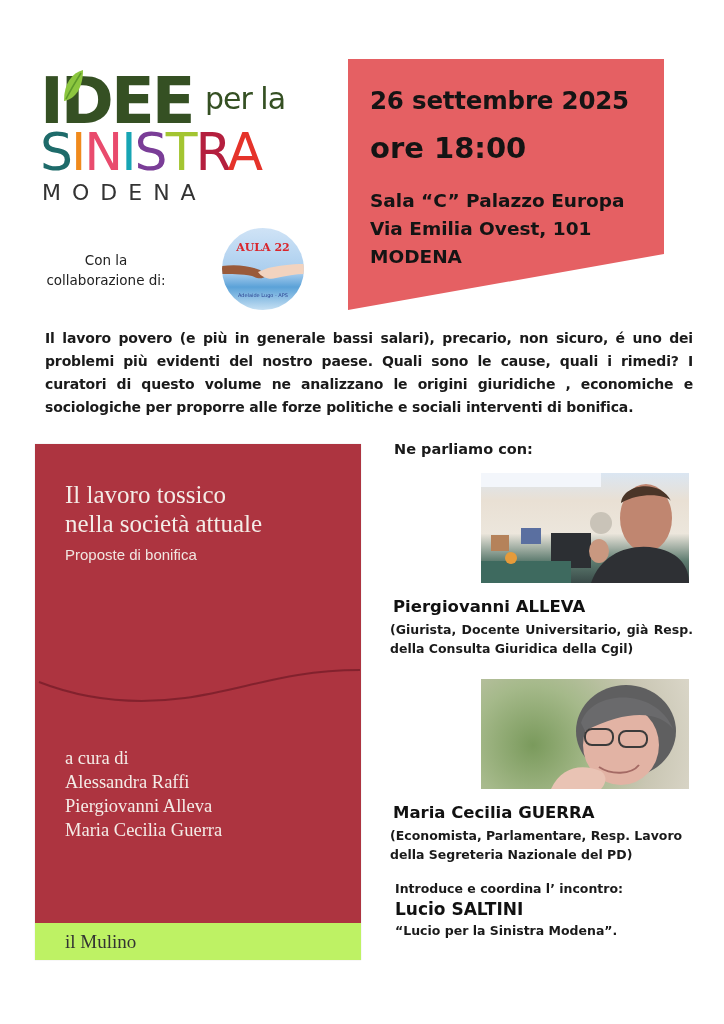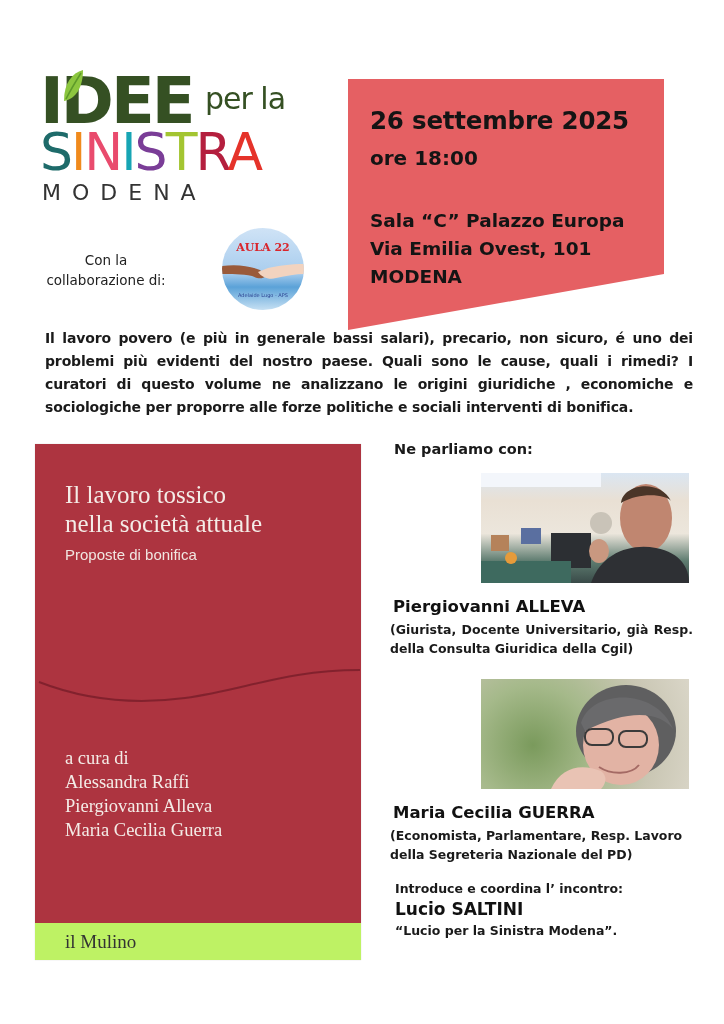--- a/index.html
+++ b/index.html
@@ -15,25 +15,25 @@
   .logo-modena { position: absolute; left: 2px; top: 124px; font-size: 22px; line-height: 24px; color: #333; letter-spacing: 11px; font-weight: normal; }
 
   
   .collab { position: absolute; left: 40px; top: 250px; width: 132px; text-align: center; font-size: 13.5px; line-height: 20px; color: #222; }
   .aula-badge { position: absolute; left: 222px; top: 228px; width: 82px; height: 82px; border-radius: 50%; background: linear-gradient(#cfe3f6 0%, #a9cdee 55%, #5ba2d8 72%, #c6e0f3 100%); overflow: hidden; }
   .aula-title { position: absolute; top: 13px; left: 0; width: 100%; text-align: center; font-family: "DejaVu Serif", serif; font-weight: bold; font-size: 11px; color: #d9262c; }
   .aula-hands { position: absolute; left: 0; top: 28px; width: 82px; height: 30px; }
   .aula-sub { position: absolute; top: 64px; left: 0; width: 100%; text-align: center; font-size: 5px; color: #2a3f8f; }
 
   
-  .datebox { position: absolute; left: 348px; top: 59px; width: 316px; height: 251px; margin-top: 20px; }
+  .datebox { position: absolute; left: 348px; top: 59px; width: 316px; height: 251px; }
   .datebox svg { position: absolute; left: 0; top: 0; }
   .date-line { position: absolute; left: 22px; font-weight: bold; color: #141414; white-space: nowrap; }
   .date-main { top: 22px; font-size: 24.5px; line-height: 40px; letter-spacing: -0.2px; }
-  .date-time { top: 59px; font-size: 20px; line-height: 40px; }
+  .date-time { top: 69px; font-size: 29px; line-height: 40px; }
   .venue { top: 128px; font-size: 18.5px; line-height: 28px; }
 
   
   .intro { position: absolute; left: 45px; top: 327px; width: 648px; font-size: 14px; line-height: 23px; font-weight: bold; color: #1a1a1a; text-align: justify; letter-spacing: -0.15px; }
 
   
   .book { position: absolute; left: 35px; top: 444px; width: 326px; height: 516px; background: #ad3440; box-shadow: 0 0 1px rgba(0,0,0,0.2); }
   .book-title { position: absolute; left: 30px; top: 36px; font-family: "Liberation Serif", "DejaVu Serif", serif; color: #f4ece7; font-size: 25px; line-height: 29px; white-space: nowrap; }
   .book-subtitle { position: absolute; left: 30px; top: 102px; font-family: Liberation Sans, sans-serif; color: #f1e6e1; font-size: 15px; line-height: 18px; }
   .book-wave { position: absolute; left: 0; top: 218px; }

